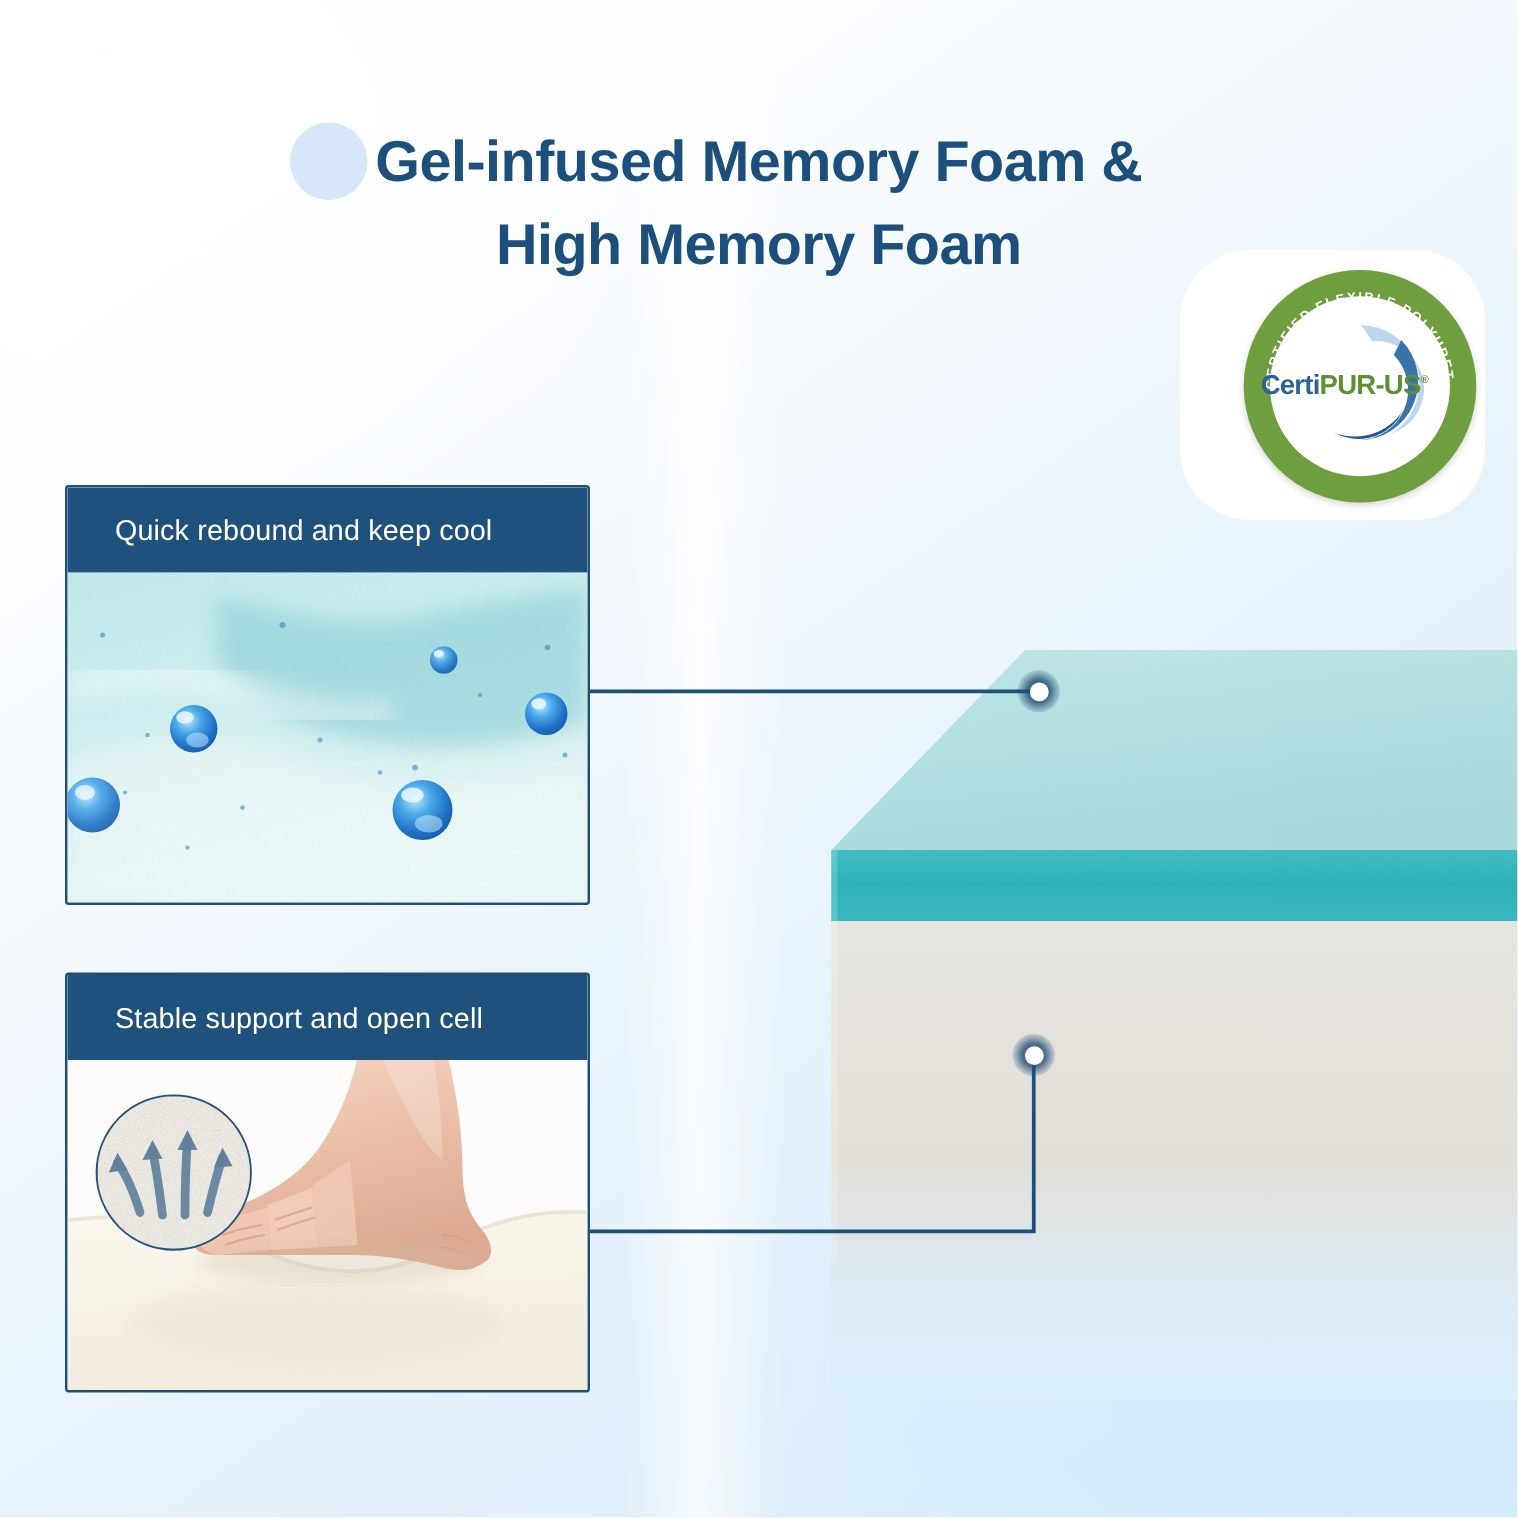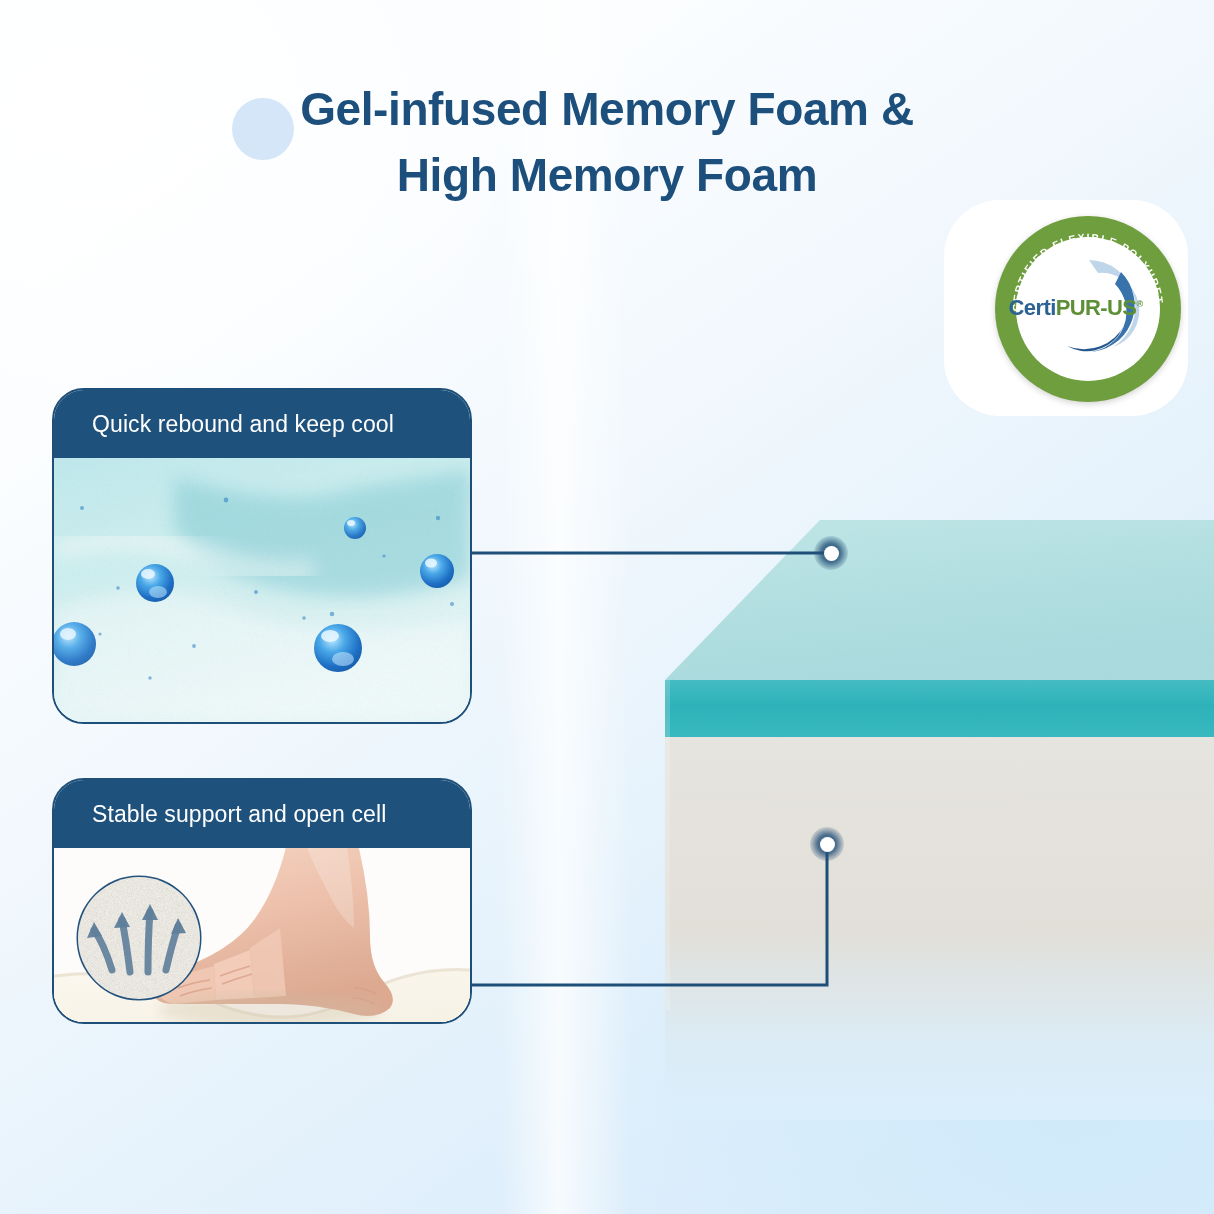--- a/index.html
+++ b/index.html
@@ -33,21 +33,21 @@
     background:
       radial-gradient(ellipse 700px 600px at 88% 88%, rgba(205,233,250,0.85) 0%, rgba(205,233,250,0) 70%),
       radial-gradient(ellipse 620px 520px at 8% 10%, rgba(255,255,255,0.95) 0%, rgba(255,255,255,0) 72%);
     pointer-events: none;
   }
 
   
   .title-block {
     position: absolute;
     left: 0;
-    top: 76px;
+    top: 96px;
     width: 1214px;
     text-align: center;
     z-index: 6;
   }
   .title-line {
     display: block;
     color: #1d4f7c;
     font-weight: bold;
     font-size: 46px;
     letter-spacing: -0.4px;
@@ -156,28 +156,28 @@
     background: #ffffff;
   }
   #marker-top  { left: 814px; top: 536px; }
   #marker-base { left: 810px; top: 827px; }
 
   
   .card {
     position: absolute;
     width: 420px;
     border: 2px solid #1e4f79;
-    border-radius: 32px;
+    border-radius: 3px;
     overflow: hidden;
     background: #ffffff;
     z-index: 5;
     box-sizing: border-box;
   }
   #card-rebound { left: 52px; top: 388px; height: 336px; }
-  #card-support { left: 52px; top: 778px; height: 246px; }
+  #card-support { left: 52px; top: 778px; height: 336px; }
 
   .card-header {
     height: 68px;
     background: #1e517c;
     display: flex;
     align-items: center;
     padding-left: 38px;
     box-sizing: border-box;
   }
   .card-header-text {

